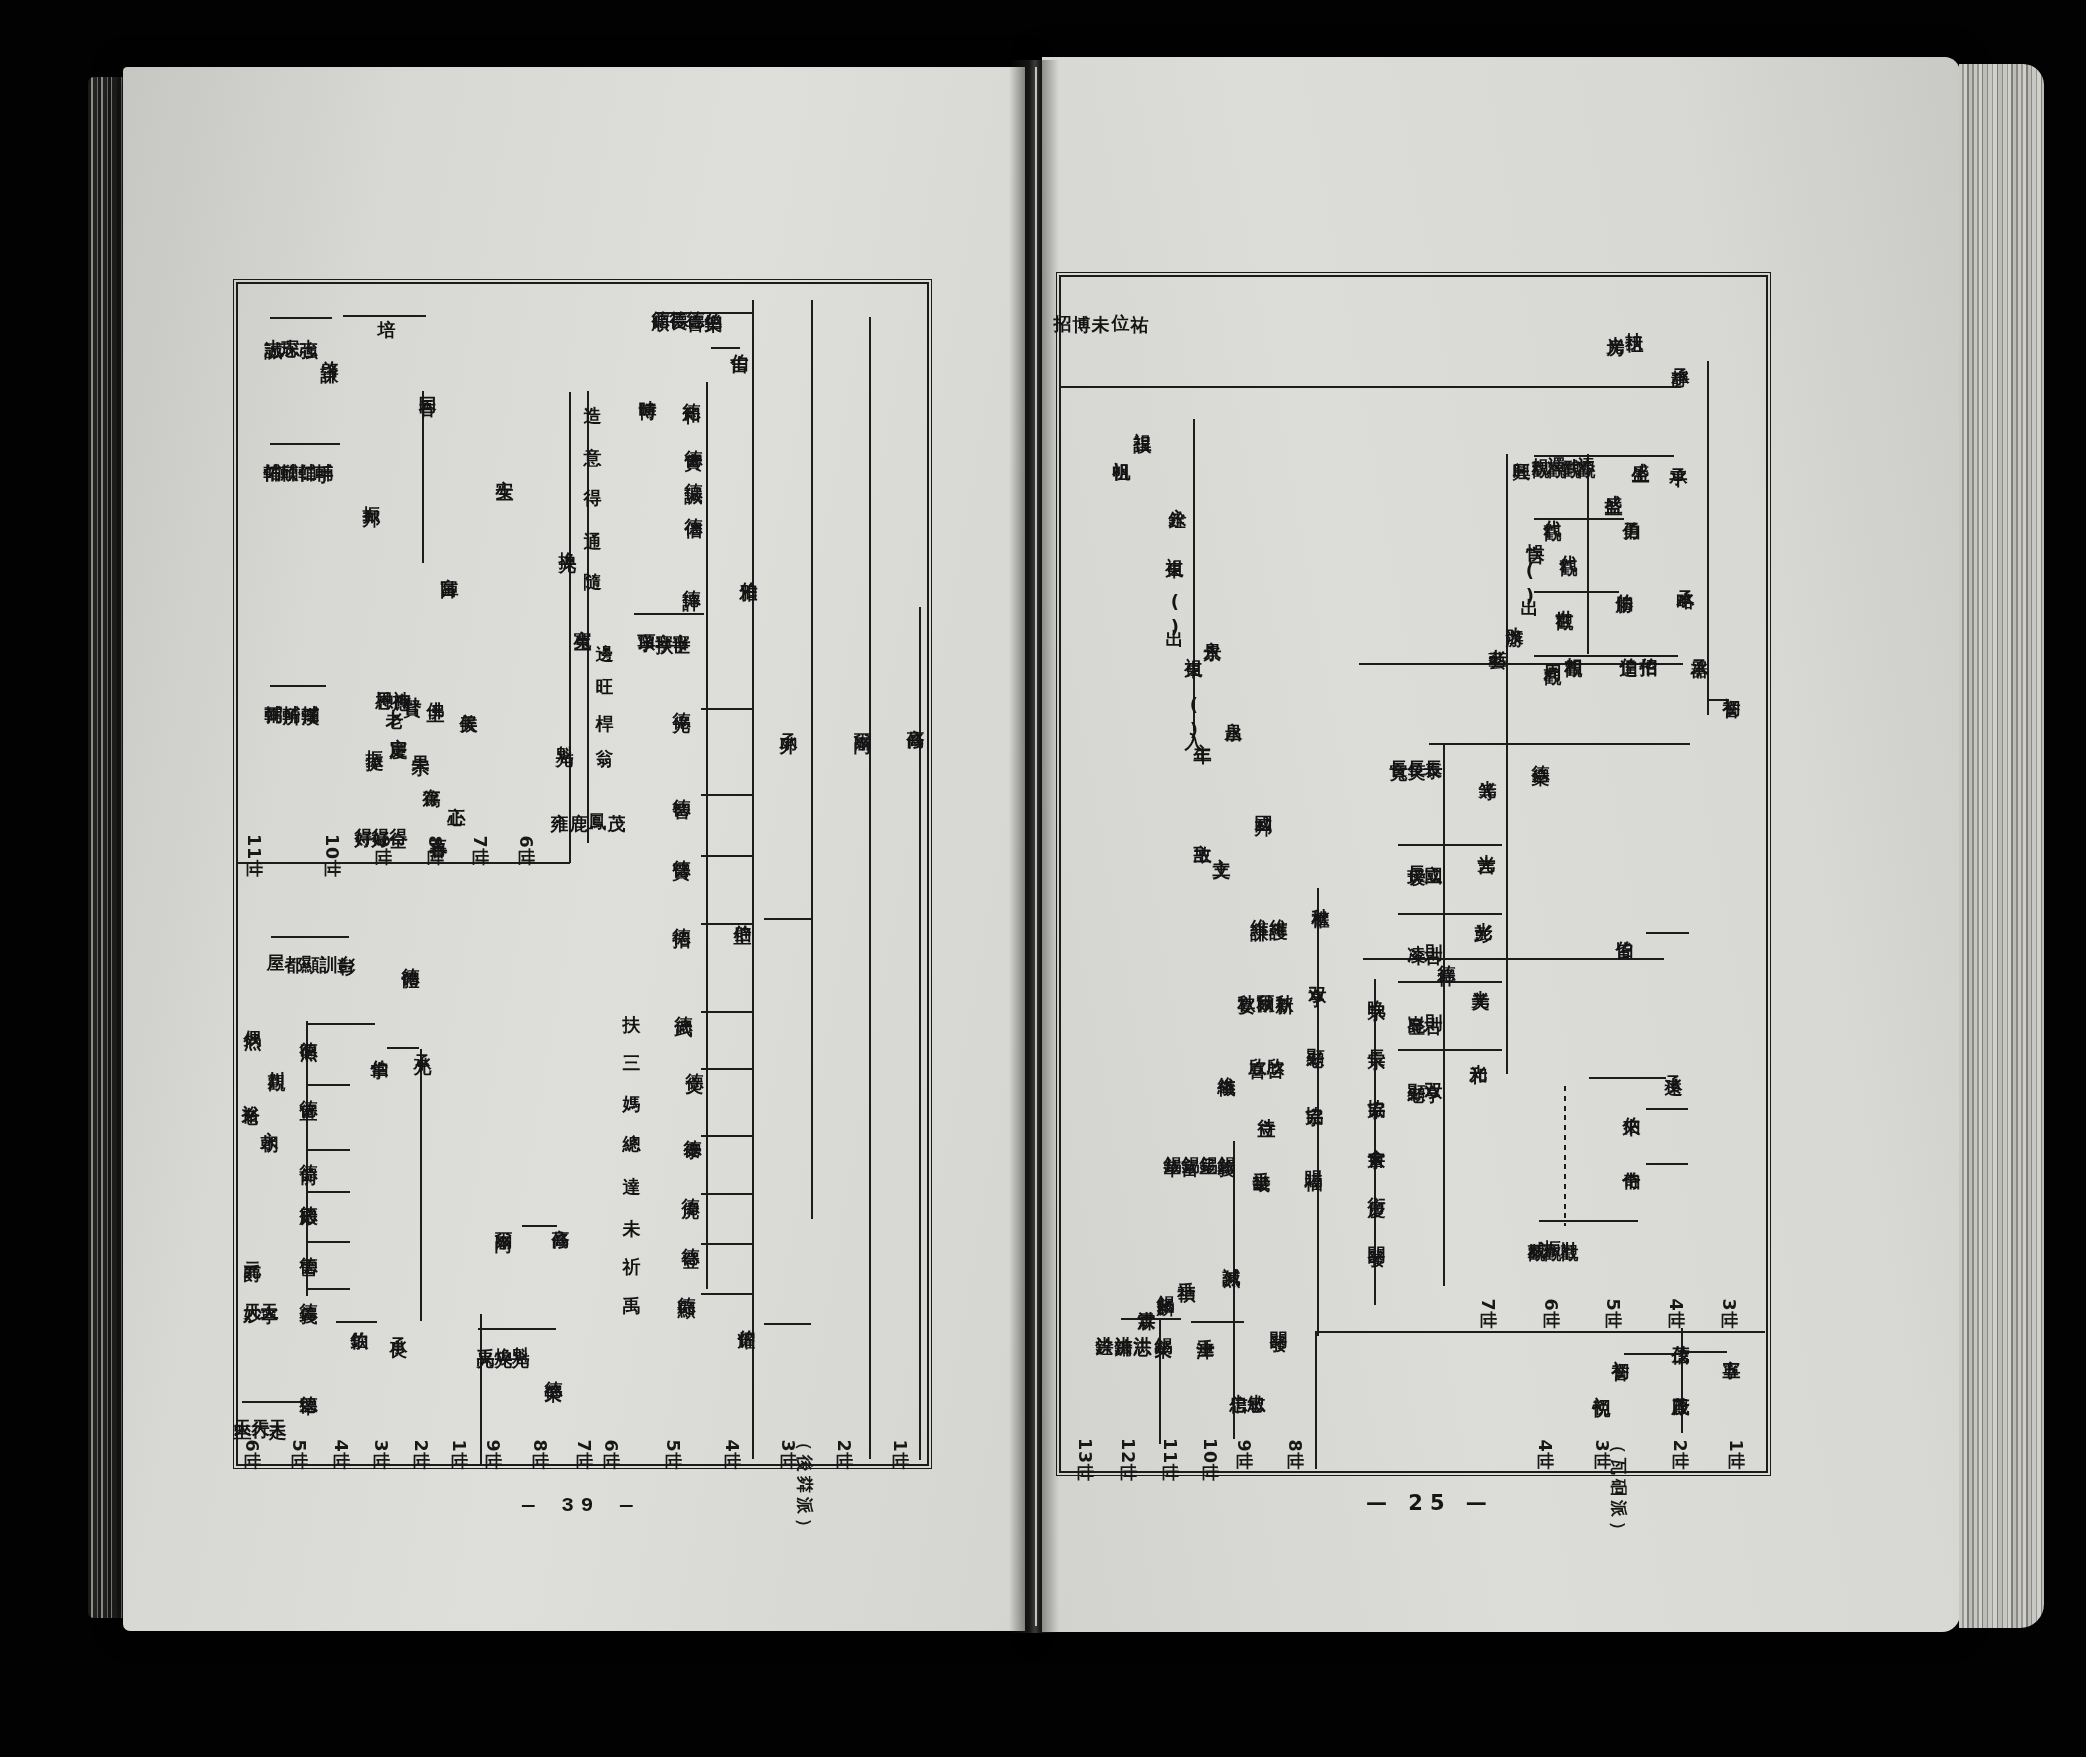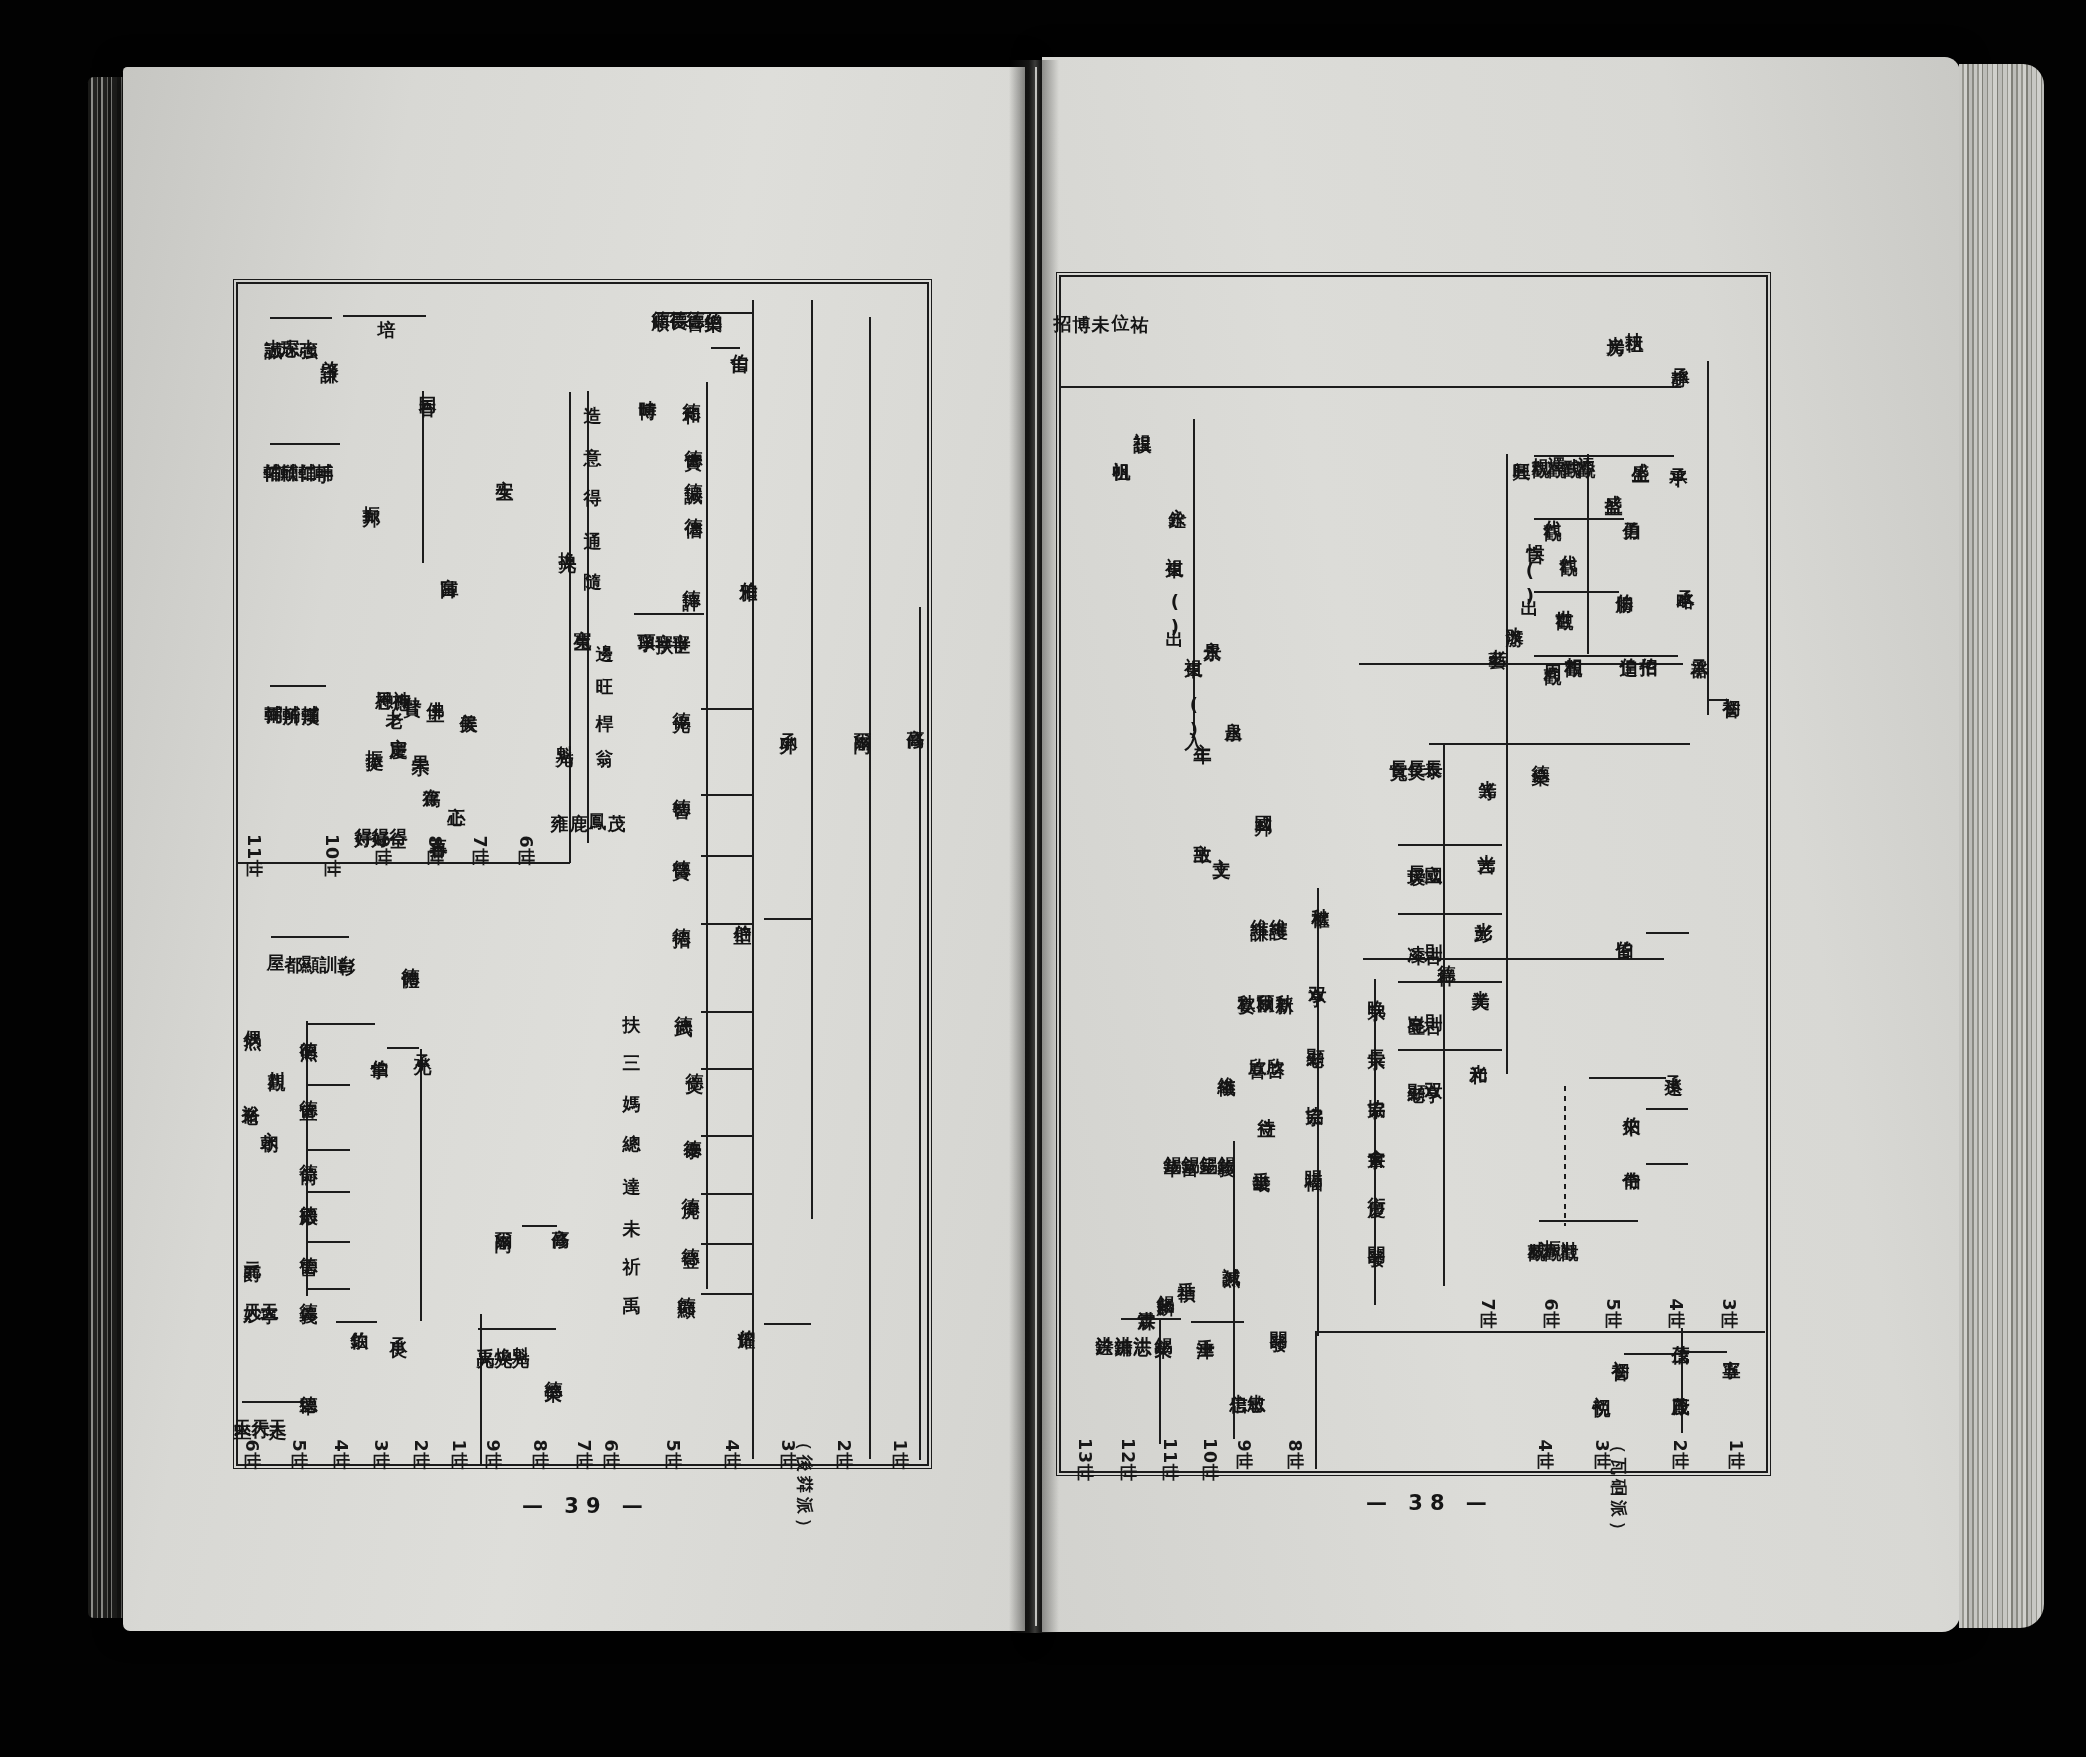--- a/index.html
+++ b/index.html
@@ -392,16 +392,16 @@
       <div class="glabel" style="left: 1278px; top: 1443px;">8世</div>
       <div class="glabel" style="left: 1528px; top: 1443px;">4世</div>
       <div class="glabel" style="left: 1585px; top: 1443px;">3世</div>
       <div class="glabel" style="left: 1663px; top: 1443px;">2世</div>
       <div class="glabel" style="left: 1719px; top: 1443px;">1世</div>
     </div>
 
   <div class="caption" style="left:745px;top:1475px;">（後粦派）</div>
   <div class="caption" style="left:1559px;top:1478px;">（瓦硘派）</div>
 
-  <div class="pnum" style="left:522px;top:1494px;">— 39 —</div>
-  <div class="pnum" style="left:1366px;top:1491px;">— 38 —</div>
+  <div class="pnum" style="left:522px;top:1494px;font-family:Liberation Mono, monospace;">— 39 —</div>
+  <div class="pnum" style="left:1366px;top:1491px;">— 25 —</div>
 </div>
 
 
 </body></html>

